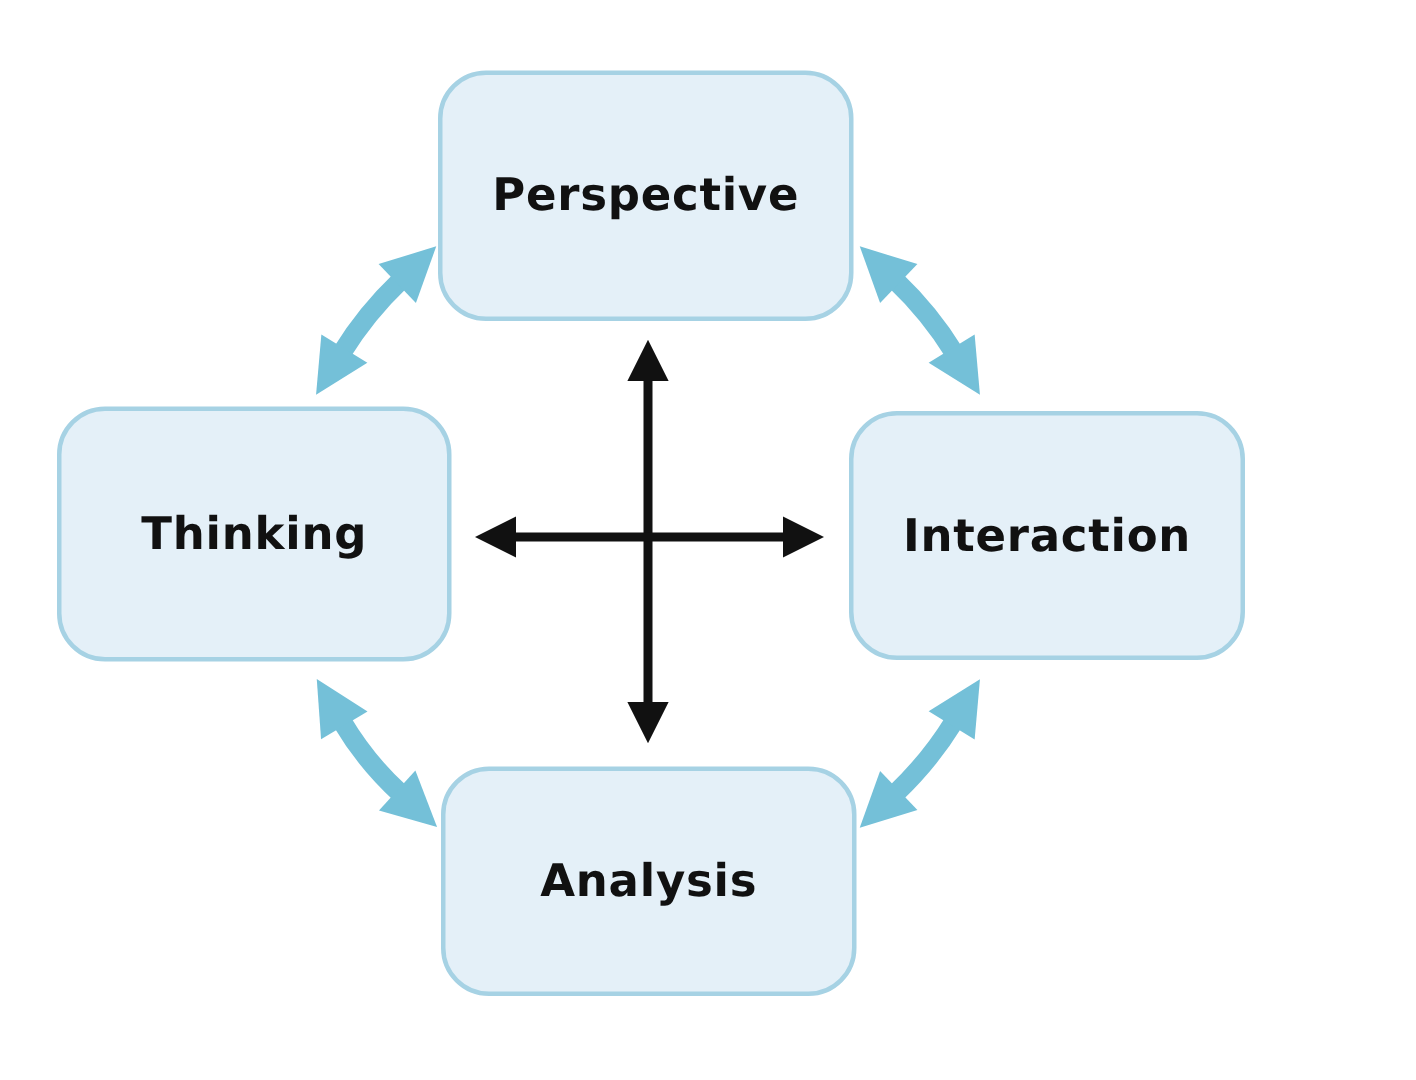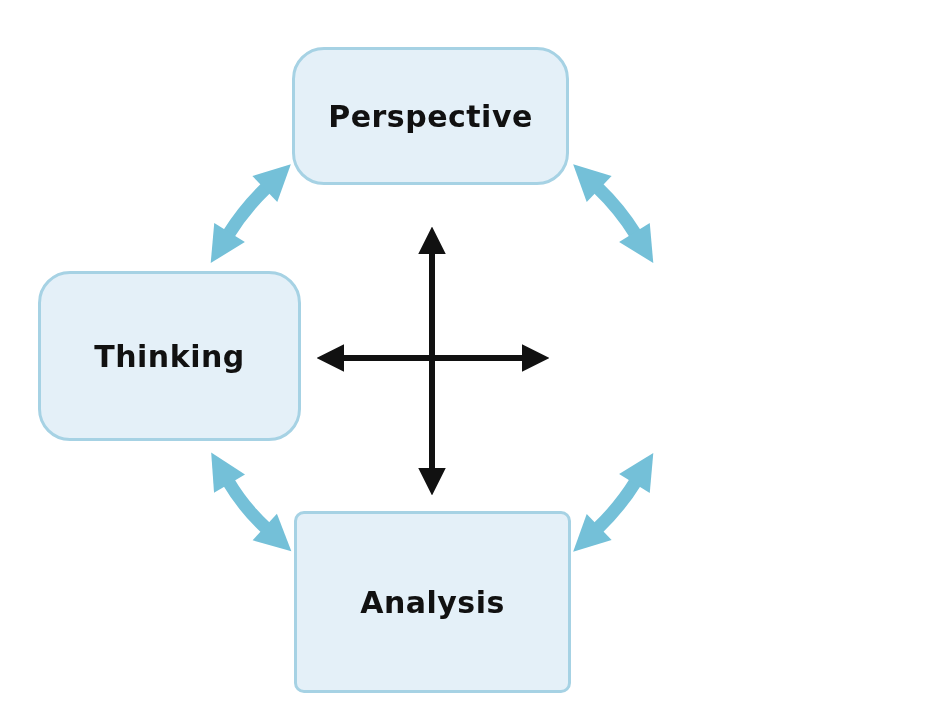--- a/index.html
+++ b/index.html
@@ -45,24 +45,24 @@
     border: 3px solid var(--box-border, #a6d2e4);
     border-radius: 32px;
     display: flex;
     align-items: center;
     justify-content: center;
     color: #111111;
     font-size: 30px;
     font-weight: 700;
     letter-spacing: 0.5px;
   }
-  .node-top    { left: 292px; top: 47px;  width: 277px; height: 138px; }
+  .node-top    { left: 292px; top: 47px;  width: 277px; height: 167px; }
   .node-left   { left: 38px;  top: 271px; width: 263px; height: 170px; justify-content: center; }
   .node-right  { left: 566px; top: 274px; width: 264px; height: 166px; }
-  .node-bottom { left: 294px; top: 511px; width: 277px; height: 182px; border-radius: 10px; }
+  .node-bottom { left: 294px; top: 511px; width: 277px; height: 153px; }
 </style>
 </head>
 <body>
 
 <div class="canvas">
 
   <svg class="arrows" width="944" height="720" viewBox="0 0 944 720">
     <defs>
       <marker id="mBlack" viewBox="0 0 10 10" refX="1.5" refY="5" markerWidth="4.6" markerHeight="4.6" orient="auto-start-reverse">
         <path d="M0,0 L10,5 L0,10 Z" class="black-head"></path>
@@ -78,20 +78,23 @@
     <path d="M228,235 Q244,209 267,187" class="blue-arrow" marker-start="url(#mBlue)" marker-end="url(#mBlue)"></path>
     <path d="M597,187 Q620,209 636,235" class="blue-arrow" marker-start="url(#mBlue)" marker-end="url(#mBlue)"></path>
     <path d="M636,481 Q620,507 597,529" class="blue-arrow" marker-start="url(#mBlue)" marker-end="url(#mBlue)"></path>
     <path d="M267,529 Q244,508 228,481" class="blue-arrow" marker-start="url(#mBlue)" marker-end="url(#mBlue)"></path>
   </svg>
 
   <div class="node node-top">
     <span>Perspective</span>
   </div>
 
+  <div class="node node-right">
+    <span>Interaction</span>
+  </div>
 
   <div class="node node-bottom">
     <span>Analysis</span>
   </div>
 
   <div class="node node-left">
     <span>Thinking</span>
   </div>
 
 </div>

